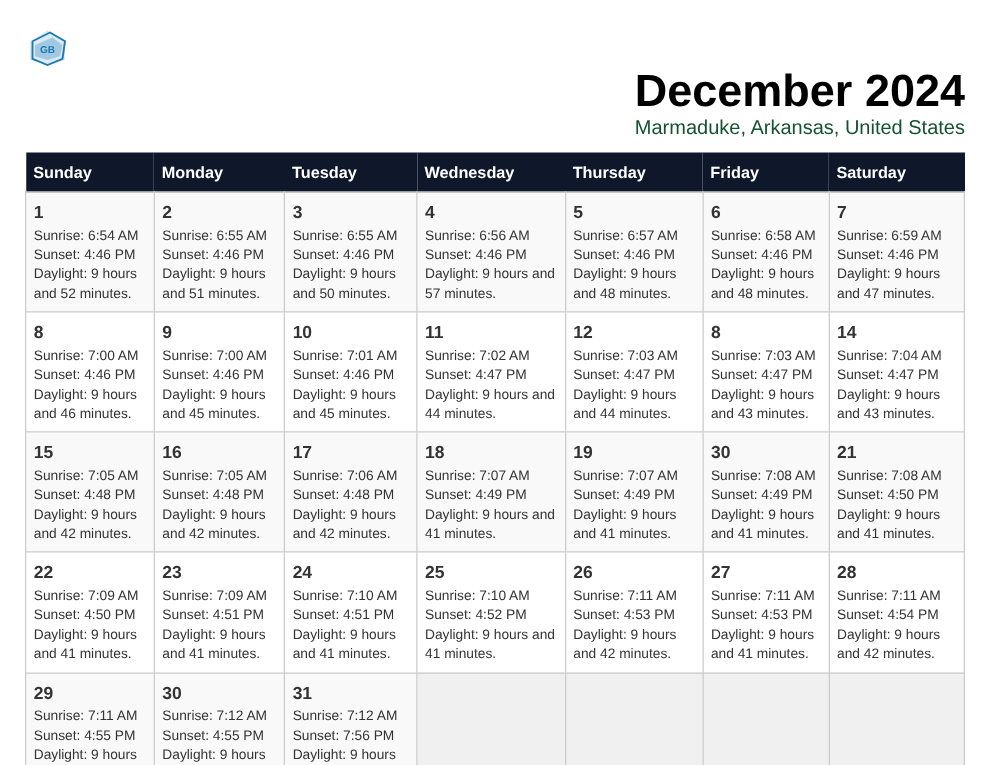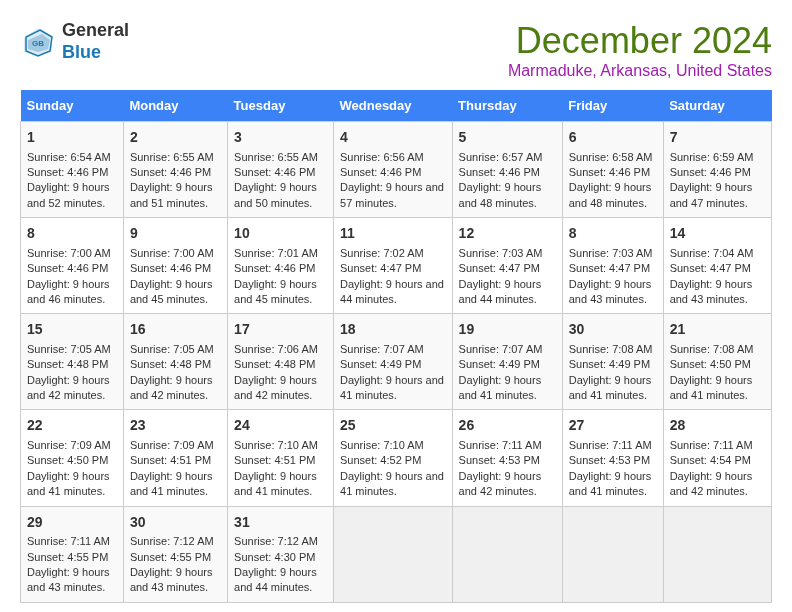--- a/index.html
+++ b/index.html
@@ -29,34 +29,36 @@
     }
     .logo-icon {
       width: 36px;
       height: 36px;
     }
     .title-area {
       text-align: right;
     }
     .main-title {
       font-size: 36px;
-      font-weight: normal;
-      color: #4d7c0f;
+      font-weight: bold;
+      color: #000000;
+      margin-top: 32px;
     }
     .subtitle {
       font-size: 16px;
-      color: #a21caf;
+      color: #14532d;
+      text-align: center;
     }
     table {
       width: 100%;
       border-collapse: collapse;
       font-size: 11px;
     }
     thead tr th {
-      background-color: #3b82f6;
+      background-color: #0f172a;
       color: #fff;
       padding: 8px 6px;
       text-align: left;
       font-size: 13px;
       font-weight: bold;
     }
     tbody tr td {
       vertical-align: top;
       padding: 6px;
       border: 1px solid #ccc;
@@ -86,24 +88,20 @@
 
 <div class="header-area">
   <div class="logo">
     <svg class="logo-icon" viewBox="0 0 36 36">
       <rect x="0" y="0" width="36" height="36" fill="white"></rect>
       <polygon points="18,4 32,14 32,28 18,32 4,28 4,14" fill="#1a7ab5" opacity="0.15"></polygon>
       <polygon points="20,6 32,13 30,27 18,32 6,27 6,13 20,6" fill="none" stroke="#1a7ab5" stroke-width="1.5"></polygon>
       <polygon points="22,10 30,16 28,25 18,28 8,25 8,16 22,10" fill="#1a7ab5" opacity="0.3"></polygon>
       <text x="18" y="22" text-anchor="middle" fill="#1a7ab5" font-size="8" font-weight="bold">GB</text>
     </svg>
-    <div class="logo-text">
-      <div>General</div>
-      <div style="color:#1a7ab5">Blue</div>
-    </div>
   </div>
   <div class="title-area">
     <div class="main-title">December 2024</div>
     <div class="subtitle">Marmaduke, Arkansas, United States</div>
   </div>
 </div>
 
 <table>
   <thead>
     <tr>
@@ -302,21 +300,21 @@
         </td>
         <td>
           <span class="day-num">30</span>
           <div>Sunrise: 7:12 AM</div>
           <div>Sunset: 4:55 PM</div>
           <div>Daylight: 9 hours and 43 minutes.</div>
         </td>
         <td>
           <span class="day-num">31</span>
           <div>Sunrise: 7:12 AM</div>
-          <div>Sunset: 4:30 PM</div>
+          <div>Sunset: 7:56 PM</div>
           <div>Daylight: 9 hours and 44 minutes.</div>
         </td>
         <td class="cell-empty"></td>
         <td class="cell-empty"></td>
         <td class="cell-empty"></td>
         <td class="cell-empty"></td>
       </tr>
     </tbody>
 </table>
 

